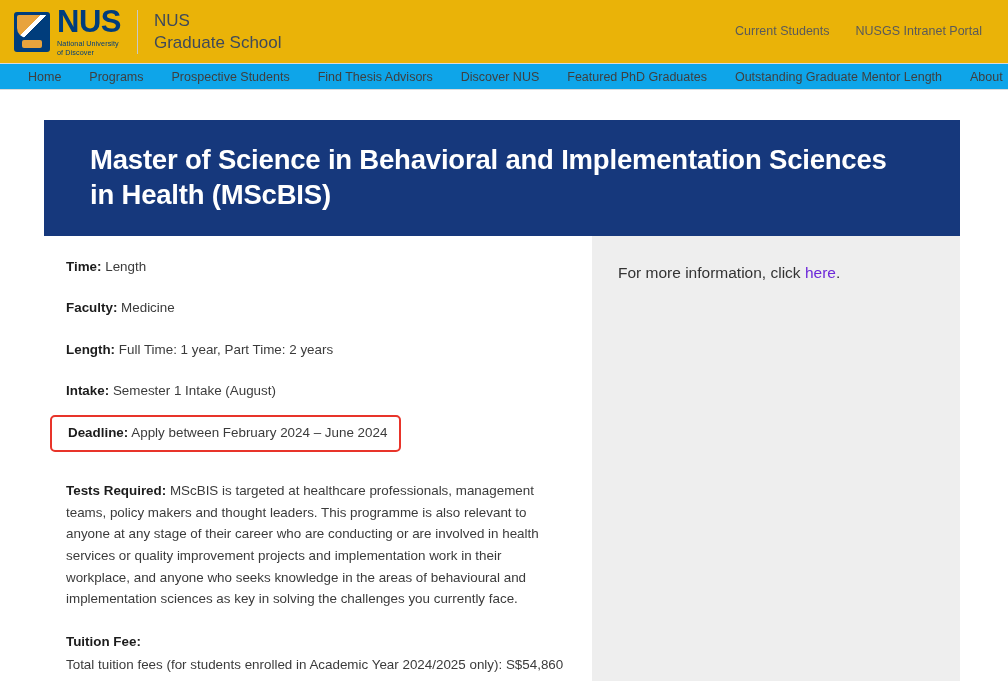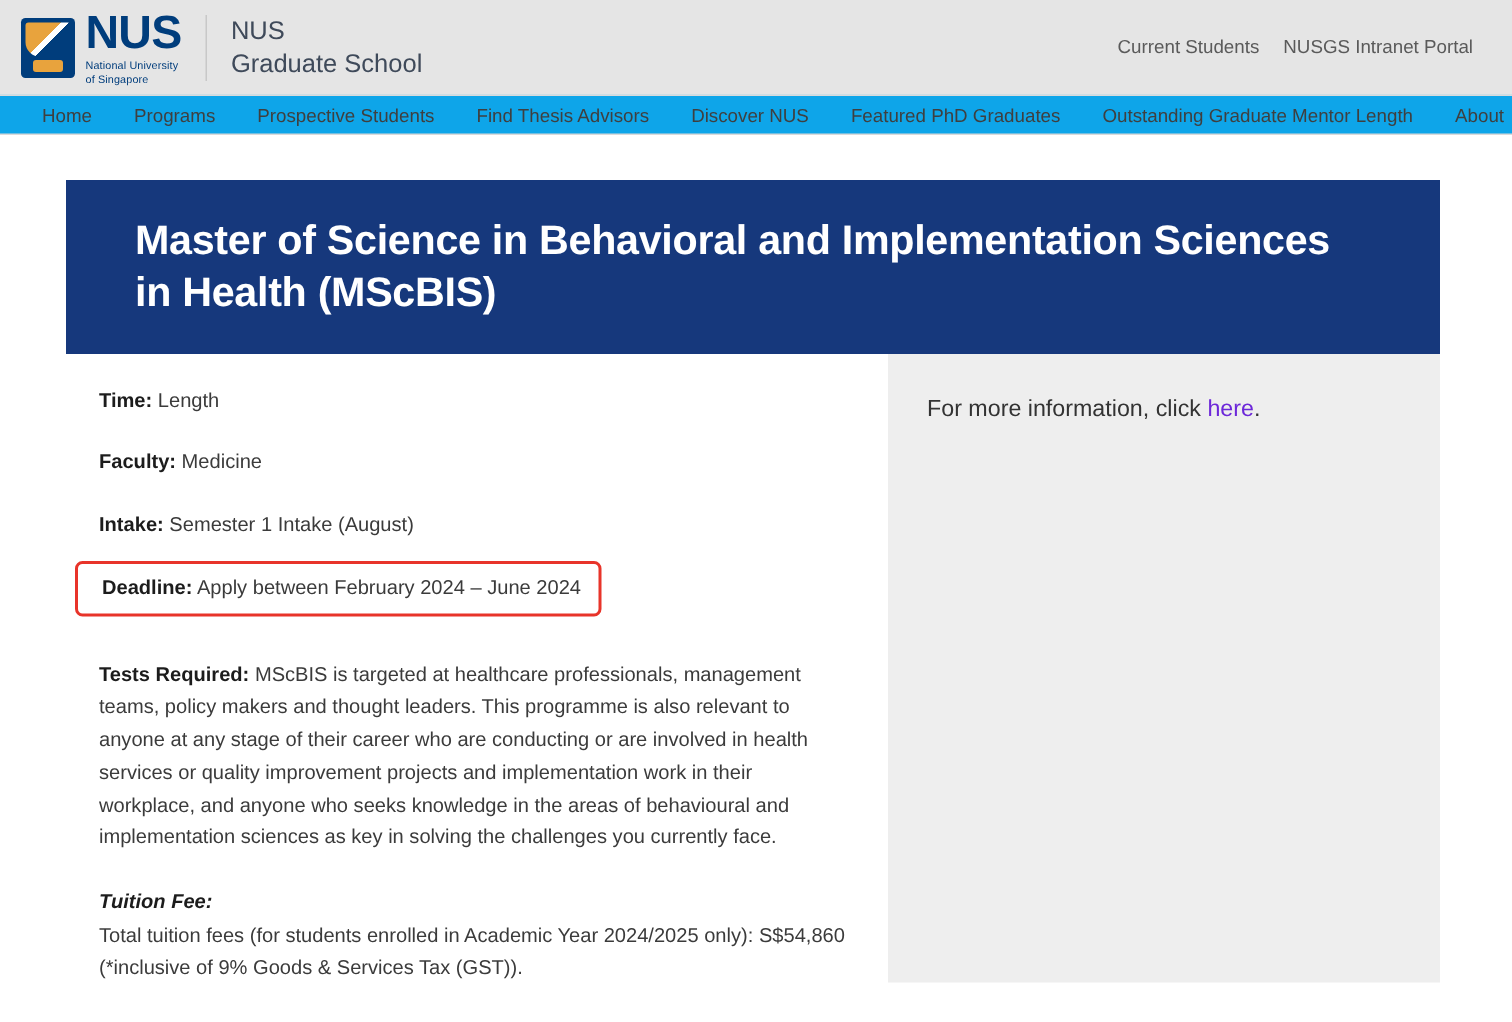--- a/index.html
+++ b/index.html
@@ -10,21 +10,21 @@
     height: 681px;
     background: #ffffff;
     font-family: "Liberation Sans", sans-serif;
     overflow: hidden;
   }
 
   
   .header {
     position: relative;
     height: 63px;
-    background: #e5e5e5;
+    background: #eab308;
     display: flex;
     align-items: center;
   }
   .logo-block {
     display: flex;
     align-items: center;
     margin-left: 14px;
   }
   .crest {
     width: 36px;
@@ -78,21 +78,21 @@
     font-size: 17px;
     color: #3f4a5a;
     line-height: 1.25;
     font-weight: 400;
   }
   .header-links {
     position: absolute;
     right: 26px;
     top: 24px;
     display: flex;
-    gap: 16px;
+    gap: 26px;
   }
   .header-links a {
     font-size: 12.5px;
     color: #5a5a5a;
     text-decoration: none;
   }
 
   
   .navbar {
     height: 27px;
@@ -177,33 +177,33 @@
     margin: 0 0 22px 0;
     max-width: 500px;
   }
   .para b { color: #1c1c1c; text-align: center; }
   .tuition {
     font-size: 13.4px;
     color: #3b3b3b;
     line-height: 1.55;
     margin: 0;
   }
-  .tuition b { color: #1c1c1c; display: block; margin-bottom: 2px; font-style: italic; }
+  .tuition b { color: #1c1c1c; display: block; margin-bottom: 2px; }
 </style>
 </head>
 <body>
 
 <div class="header">
   <div class="logo-block">
     <div class="crest"></div>
     <div class="logo-left">
       <div class="nus-word">NUS</div>
       <div class="nus-sub">
         <div>National University</div>
-        <div>of Singapore</div>
+        <div>of Discover</div>
       </div>
     </div>
     <div class="divider-vert"></div>
     <div class="gs-name">
       <div>NUS</div>
       <div>Graduate School</div>
     </div>
   </div>
   <div class="header-links">
     <a href="#">Current Students</a>
@@ -235,20 +235,24 @@
       <p class="meta">
         <b>Time:</b>
         <span>Length</span>
       </p>
 
       <p class="meta">
         <b>Faculty:</b>
         <span>Medicine</span>
       </p>
 
+      <p class="meta">
+        <b>Length:</b>
+        <span>Full Time: 1 year, Part Time: 2 years</span>
+      </p>
 
       <p class="meta">
         <b>Intake:</b>
         <span>Semester 1 Intake (August)</span>
       </p>
 
       <div class="highlight-box">
         <p class="meta">
           <b>Deadline:</b>
           <span>Apply between February 2024 – June 2024</span>

